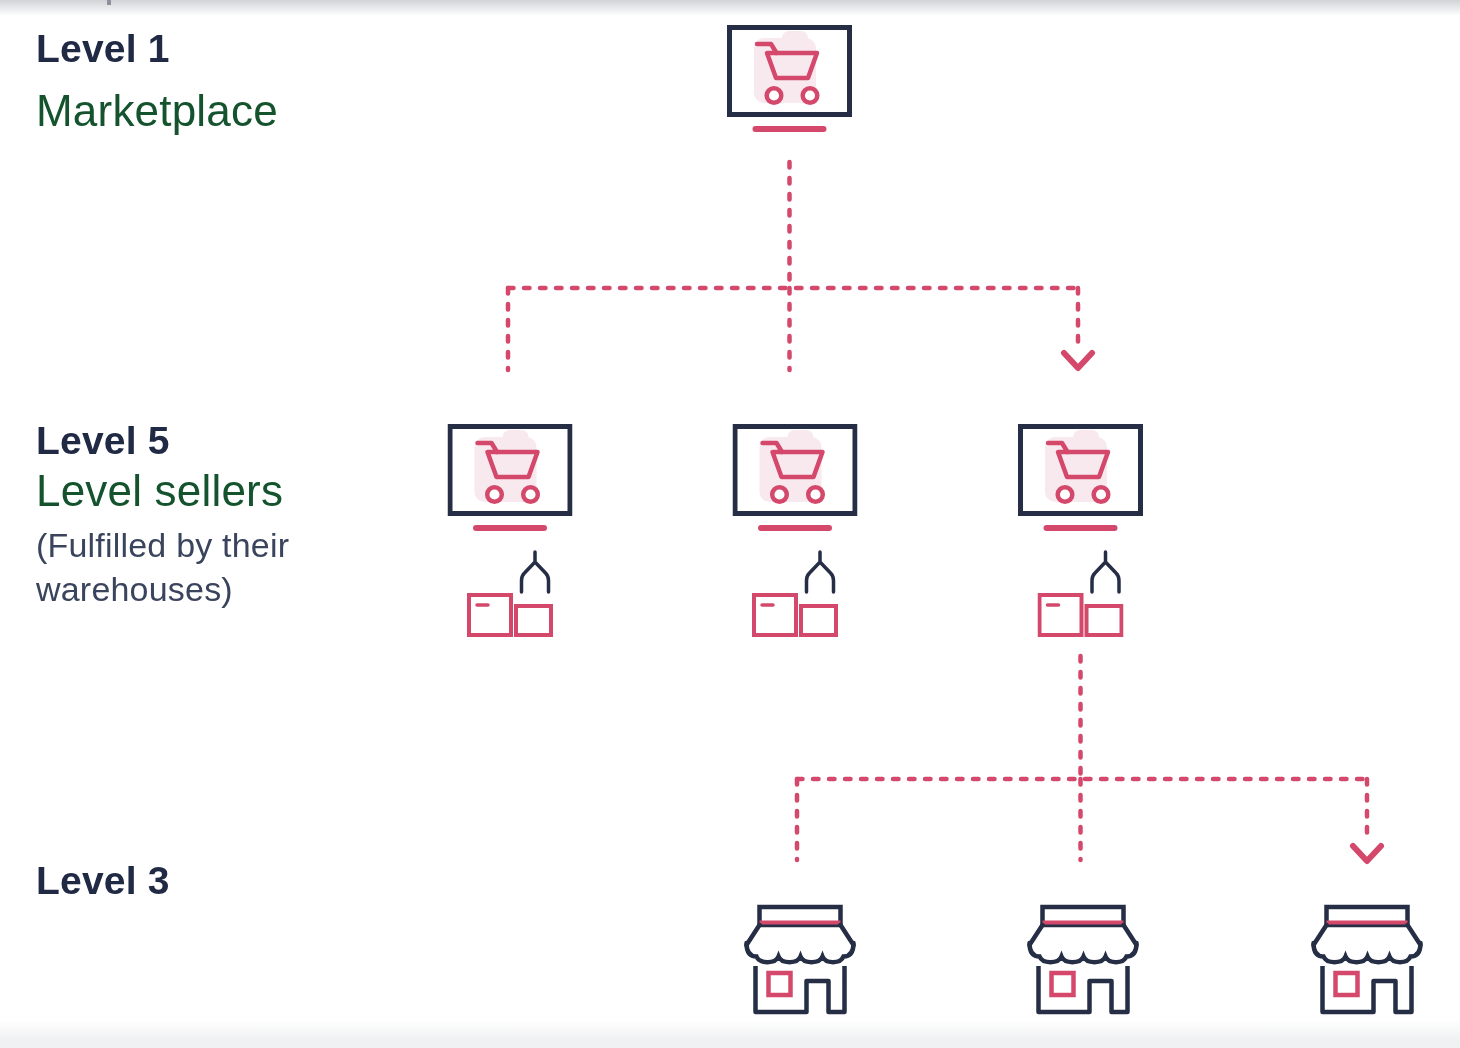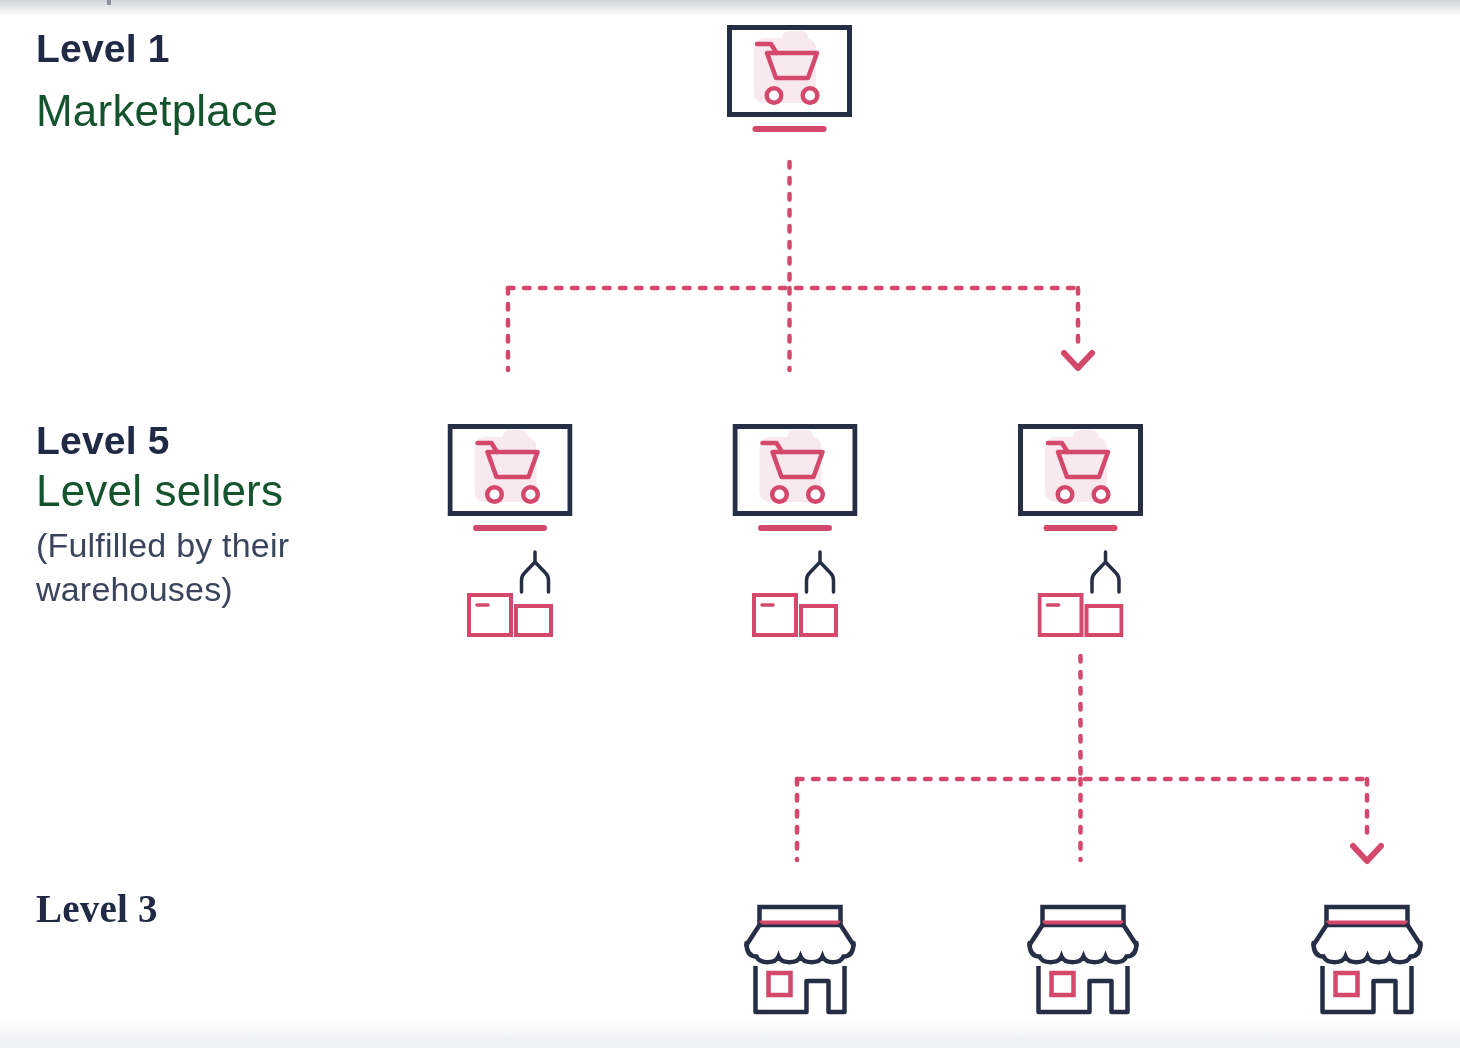--- a/index.html
+++ b/index.html
@@ -47,21 +47,21 @@
   <div class="subtitle">Marketplace</div>
 </div>
 
 <div class="label l2" style="top:416px;">
   <div class="title">Level 5</div>
   <div class="subtitle">Level sellers</div>
 </div>
 
 <div class="note">(Fulfilled by their warehouses)</div>
 
-<div class="label l3" style="top:884px;font-family:Liberation Serif, serif;">
+<div class="label l3" style="top:856px;">
   <div class="title">Level 3</div>
 </div>
 
 <svg class="canvas" width="1460" height="1048" viewBox="0 0 1460 1048">
   <defs>
     <symbol id="monitor-cart" viewBox="0 0 125 112">
       <rect class="nv-f" x="2.5" y="2.5" width="120" height="87" stroke-width="5"></rect>
       <rect class="blob" x="27" y="13" width="62" height="65" rx="10"></rect>
       <rect class="blob" x="55" y="6" width="26" height="20" rx="7"></rect>
       <path class="pk" d="M30,19 H44 L49.5,28" stroke-width="4.5" stroke-linecap="round" stroke-linejoin="round"></path>

